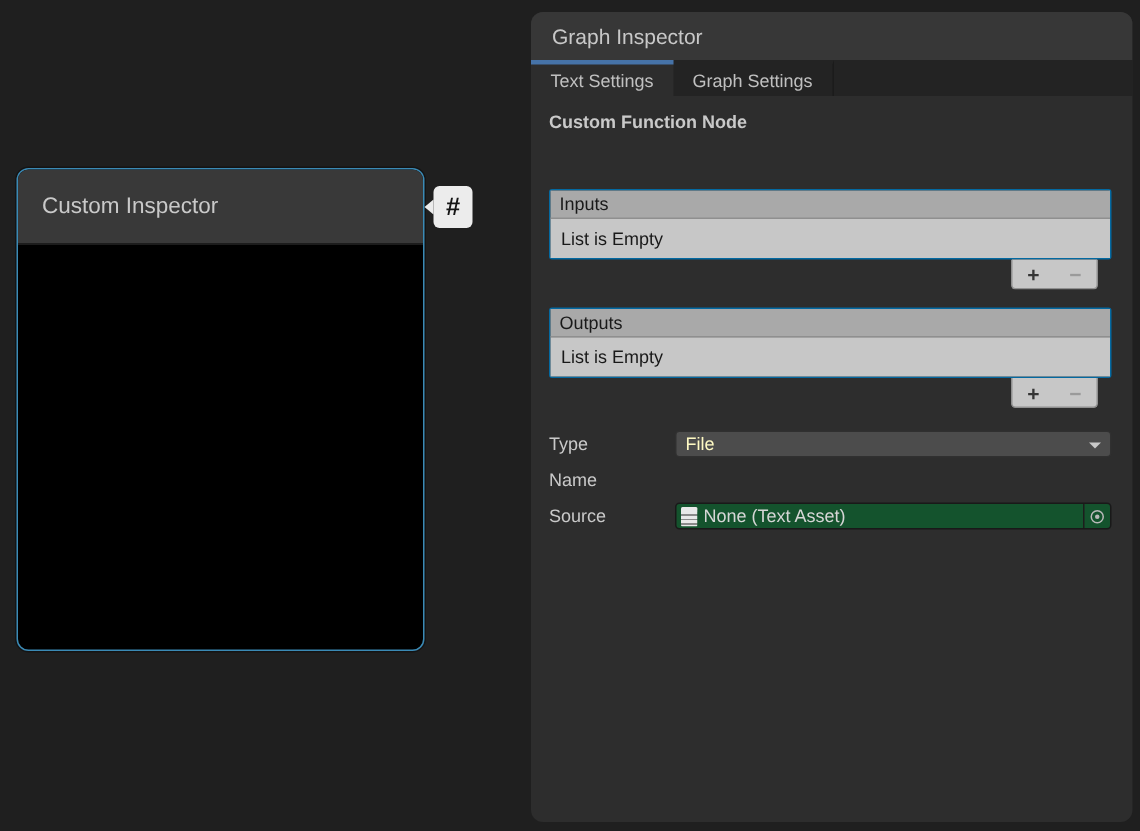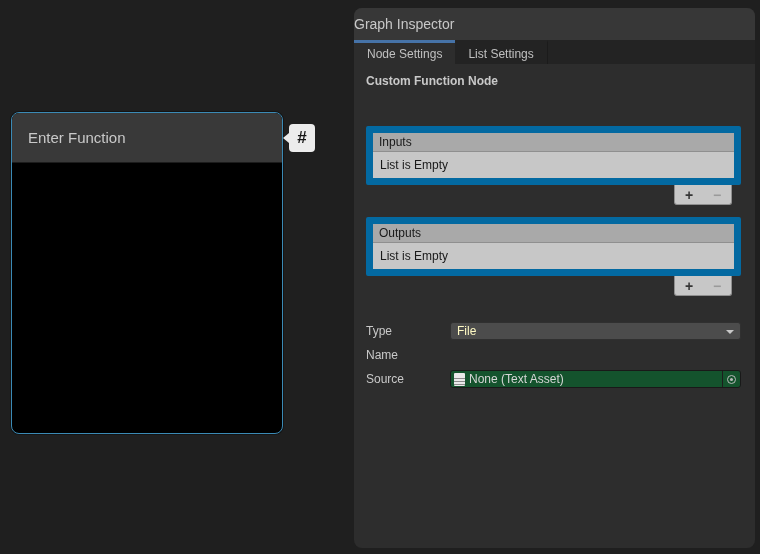--- a/index.html
+++ b/index.html
@@ -40,39 +40,39 @@
   }
 
   
   .panel{
     position:absolute;left:354px;top:8px;width:401px;height:540px;
     background:#2d2d2d;border-radius:8px;overflow:hidden;
     display:flex;flex-direction:column;
   }
   .panel-header{
     height:32px;background:#373737;flex:0 0 32px;
-    display:flex;align-items:center;
+    display:flex;align-items:center;padding-left:14px;
   }
   .panel-title{color:#c8c8c8;font-size:14px;}
 
   .tabbar{height:24px;flex:0 0 24px;background:#232323;display:flex;}
   .tab{
     padding:0 13px;font-size:12px;color:#c0c0c0;
     display:flex;align-items:center;border-top:3px solid transparent;
     cursor:default;
   }
   .tab.active{background:#2d2d2d;border-top:3px solid var(--accent);}
   .tab:not(.active){border-right:1px solid #1b1b1b;}
 
   .content{flex:1;padding:10px 14px 0 12px;}
   .section-title{font-size:12px;font-weight:bold;color:#c9c9c9;margin-bottom:38px;}
 
   
   .rlist{margin-bottom:12px;}
-  .rl-box{border:7px solid #0369a1;border-radius:2px;}
+  .rl-box{border:1px solid #0369a1;border-radius:2px;}
   .rl-header{
     background:#a9a9a9;border-bottom:1px solid #8f8f8f;
     height:19px;line-height:18px;padding-left:6px;
     font-size:12px;color:#191919;
   }
   .rl-body{
     background:#c7c7c7;height:26px;line-height:26px;padding-left:7px;
     font-size:12px;color:#191919;
   }
   .rl-footer{
@@ -81,21 +81,21 @@
     border-radius:0 0 3px 3px;display:flex;
   }
   .rl-btn{
     flex:1;display:flex;align-items:center;justify-content:center;
     font-size:14px;font-weight:bold;cursor:default;
   }
   .rl-btn.add{color:#353535;}
   .rl-btn.remove{color:#9a9a9a;}
 
   
-  .props{margin-top:26px;}
+  .props{margin-top:15px;}
   .prop-row{display:flex;align-items:center;height:18px;margin-bottom:6px;}
   .prop-label{width:84px;font-size:12px;color:#c9c9c9;flex:0 0 84px;}
   .prop-field{flex:1;height:18px;position:relative;}
 
   .dropdown{
     height:18px;background:#4c4c4c;border:1px solid #303030;border-radius:3px;
     font-size:12px;color:#fef9c3;line-height:16px;padding:0 18px 0 6px;
     position:relative;cursor:default;
   }
   .dd-arrow{
@@ -131,37 +131,37 @@
     width:9px;height:9px;border:1.5px solid #b9b9b9;border-radius:50%;
     display:flex;align-items:center;justify-content:center;
   }
   .picker-dot{width:3px;height:3px;background:#b9b9b9;border-radius:50%;}
 </style>
 </head>
 <body>
 
 <div class="canvas">
   <div class="node">
-    <div class="node-title">Enter Function</div>
+    <div class="node-title">Custom Inspector</div>
   </div>
   <div class="node-badge">
     <span class="tail"></span>
     <span>#</span>
   </div>
 </div>
 
 <div class="panel">
 
   <div class="panel-header">
     <span class="panel-title">Graph Inspector</span>
   </div>
 
   <div class="tabbar">
-    <div class="tab active">Node Settings</div>
-    <div class="tab">List Settings</div>
+    <div class="tab active">Text Settings</div>
+    <div class="tab">Graph Settings</div>
   </div>
 
   <div class="content">
 
     <div class="section-title">Custom Function Node</div>
 
     <div class="rlist">
       <div class="rl-box">
         <div class="rl-header">Inputs</div>
         <div class="rl-body">List is Empty</div>

